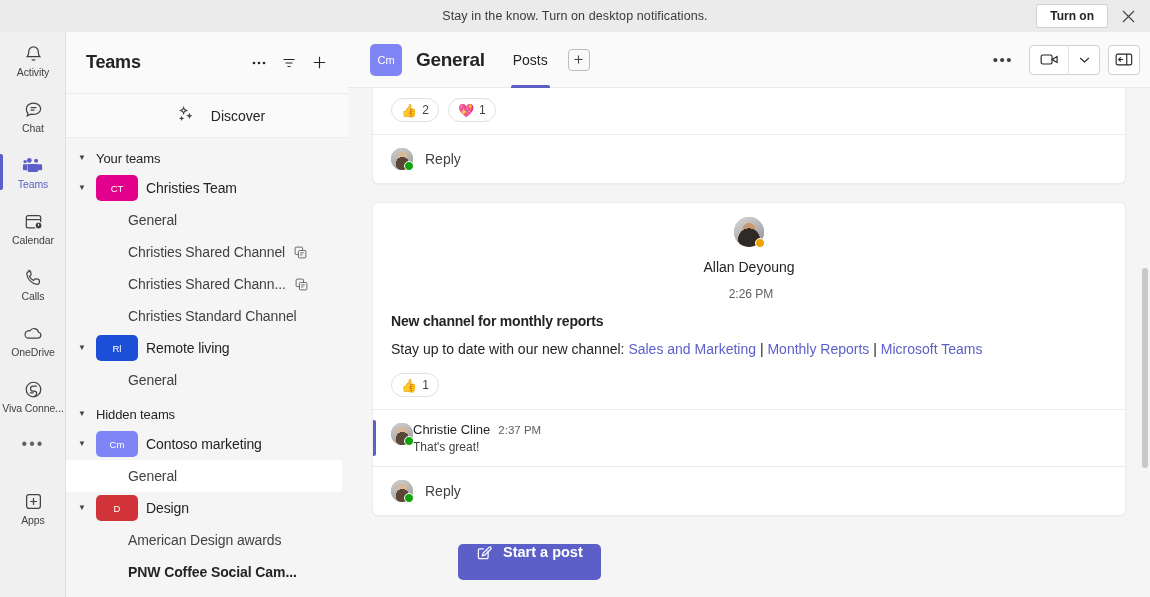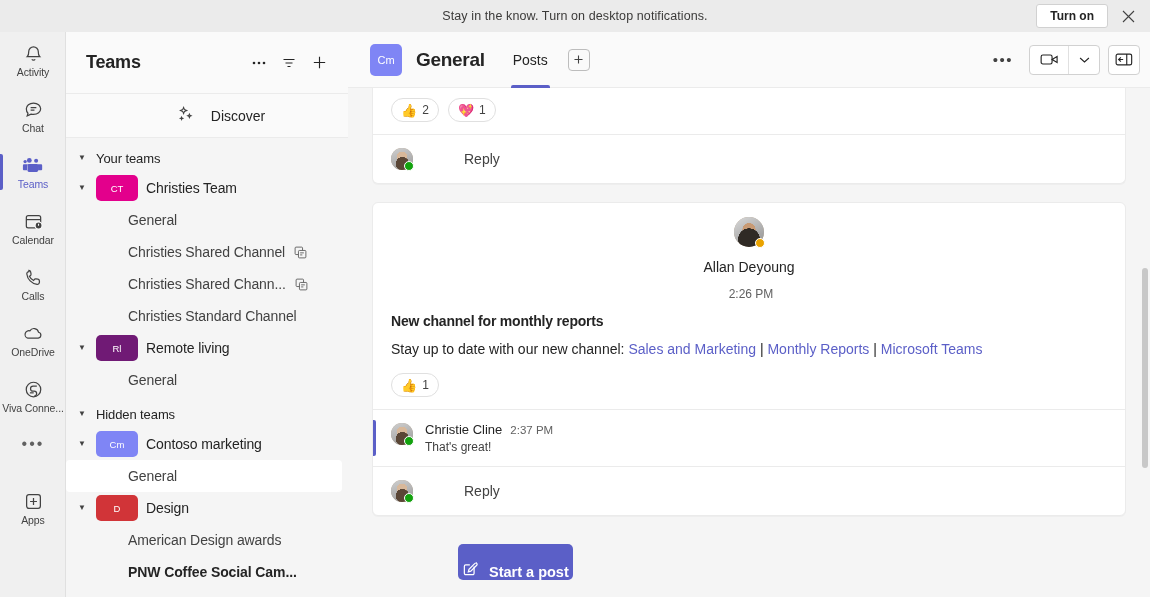--- a/index.html
+++ b/index.html
@@ -196,21 +196,21 @@
     height: 24px; padding: 0 9px;
     border: 1px solid #e0e0e0; border-radius: 13px;
     background: #fff; font-size: 12px; color: #424242; cursor: pointer;
   }
   .pill .emo { font-size: 13px; line-height: 1; }
   .divider { height: 1px; background: #ebebeb; }
   .reply-row {
     display: flex; align-items: center; gap: 12px;
     padding: 13px 18px; cursor: pointer;
   }
-  .reply-label { font-size: 14px; color: #424242; margin-left: 39px; }
+  .reply-label { font-size: 14px; color: #424242; }
 
   .avatar {
     position: relative; border-radius: 50%;
     background: #b9a48c; flex: none; overflow: visible;
   }
   .avatar .face {
     position: absolute; inset: 0; border-radius: 50%;
     background:
       radial-gradient(circle at 52% 72%, #5a4636 0 34%, transparent 35%),
       radial-gradient(circle at 50% 40%, #d8b89a 0 30%, transparent 31%),
@@ -234,35 +234,35 @@
   .post-subject {
     padding: 6px 18px 2px 18px;
     font-size: 14px; font-weight: 700; letter-spacing: -.2px; color: #242424;
   }
   .post-body { padding: 8px 18px 14px 18px; font-size: 14px; color: #242424; line-height: 20px; }
   .link { color: #5b5fc7; text-decoration: none; cursor: pointer; }
 
   .reply-item {
     position: relative;
     padding: 12px 18px 12px 18px;
-    display: flex; gap: 12px;
+    display: flex; 
   }
   .reply-item::before {
     content: ""; position: absolute; left: 0; top: 10px; bottom: 10px;
     width: 3px; background: #5b5fc7; border-radius: 0 2px 2px 0;
   }
   .reply-meta { display: flex; align-items: baseline; gap: 8px; }
   .reply-author { font-size: 13px; color: #242424; }
   .reply-time { font-size: 11.5px; color: #616161; }
   .reply-text { font-size: 12px; color: #404040; margin-top: 3px; }
 
   .start-post-btn {
     margin: 10px 0 0 86px;
-    display: inline-flex; align-items: flex-end; gap: 10px;
-    height: 36px; padding: 0 4px;
+    display: inline-flex; align-items: flex-start; gap: 10px;
+    height: 36px; padding: 0 18px;
     background: #5b5fc7; color: #fff;
     border: none; border-radius: 5px;
     font-size: 14.5px; font-weight: 700; cursor: pointer;
     font-family: "Liberation Sans", sans-serif;
   }
 
   .sb-track {
     position: absolute; right: 2px; top: 0; width: 6px; height: 100%;
   }
   .sb-thumb {
@@ -443,21 +443,21 @@
             <path d="M6.6 7.4h4M6.6 9.6h2.4"></path>
           </svg>
       </span>
     </div>
     <div class="chan-row">
       <span class="chan-name">Christies Standard Channel</span>
     </div>
 
     <div class="team-row">
       <span class="caret">▼</span>
-      <span class="team-avatar" style="background:#701a75">Rl</span>
+      <span class="team-avatar" style="background:#1d4ed8">Rl</span>
       <span class="team-name">Remote living</span>
     </div>
     <div class="chan-row">
       <span class="chan-name">General</span>
     </div>
 
     <div class="group-row" style="margin-top:4px;">
       <span class="caret">▼</span>
       <span class="group-label">Hidden teams</span>
     </div>

